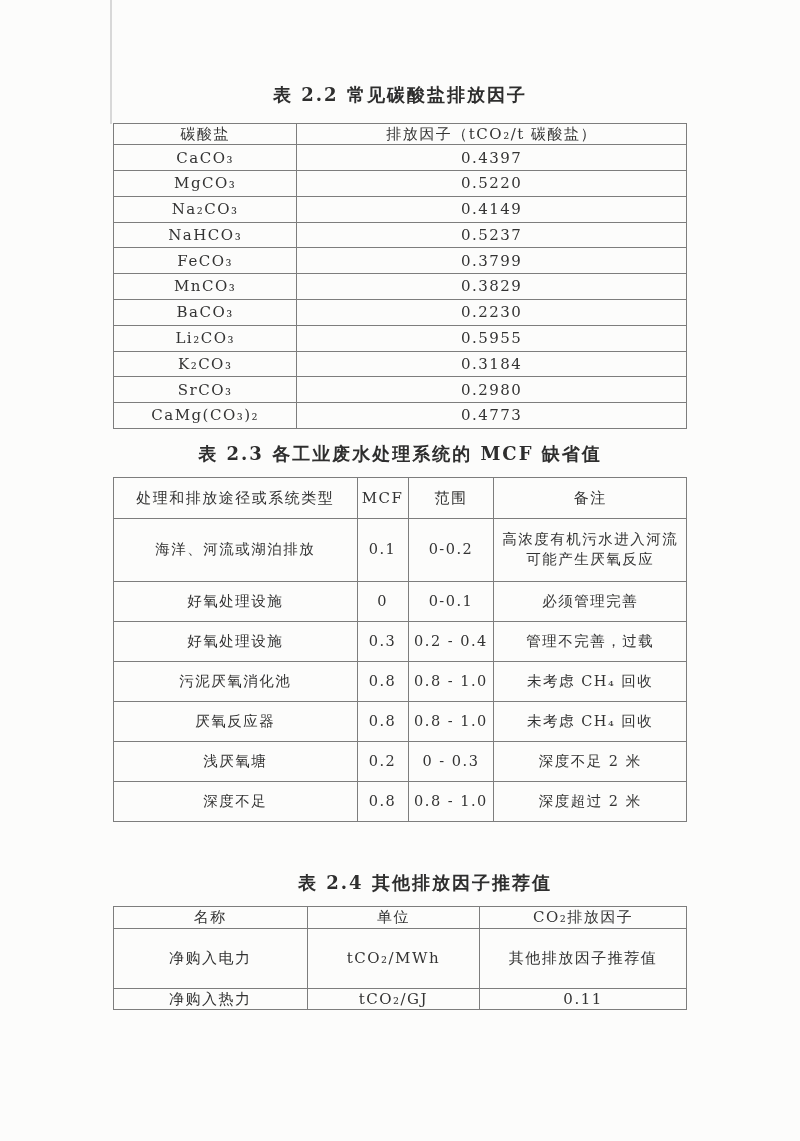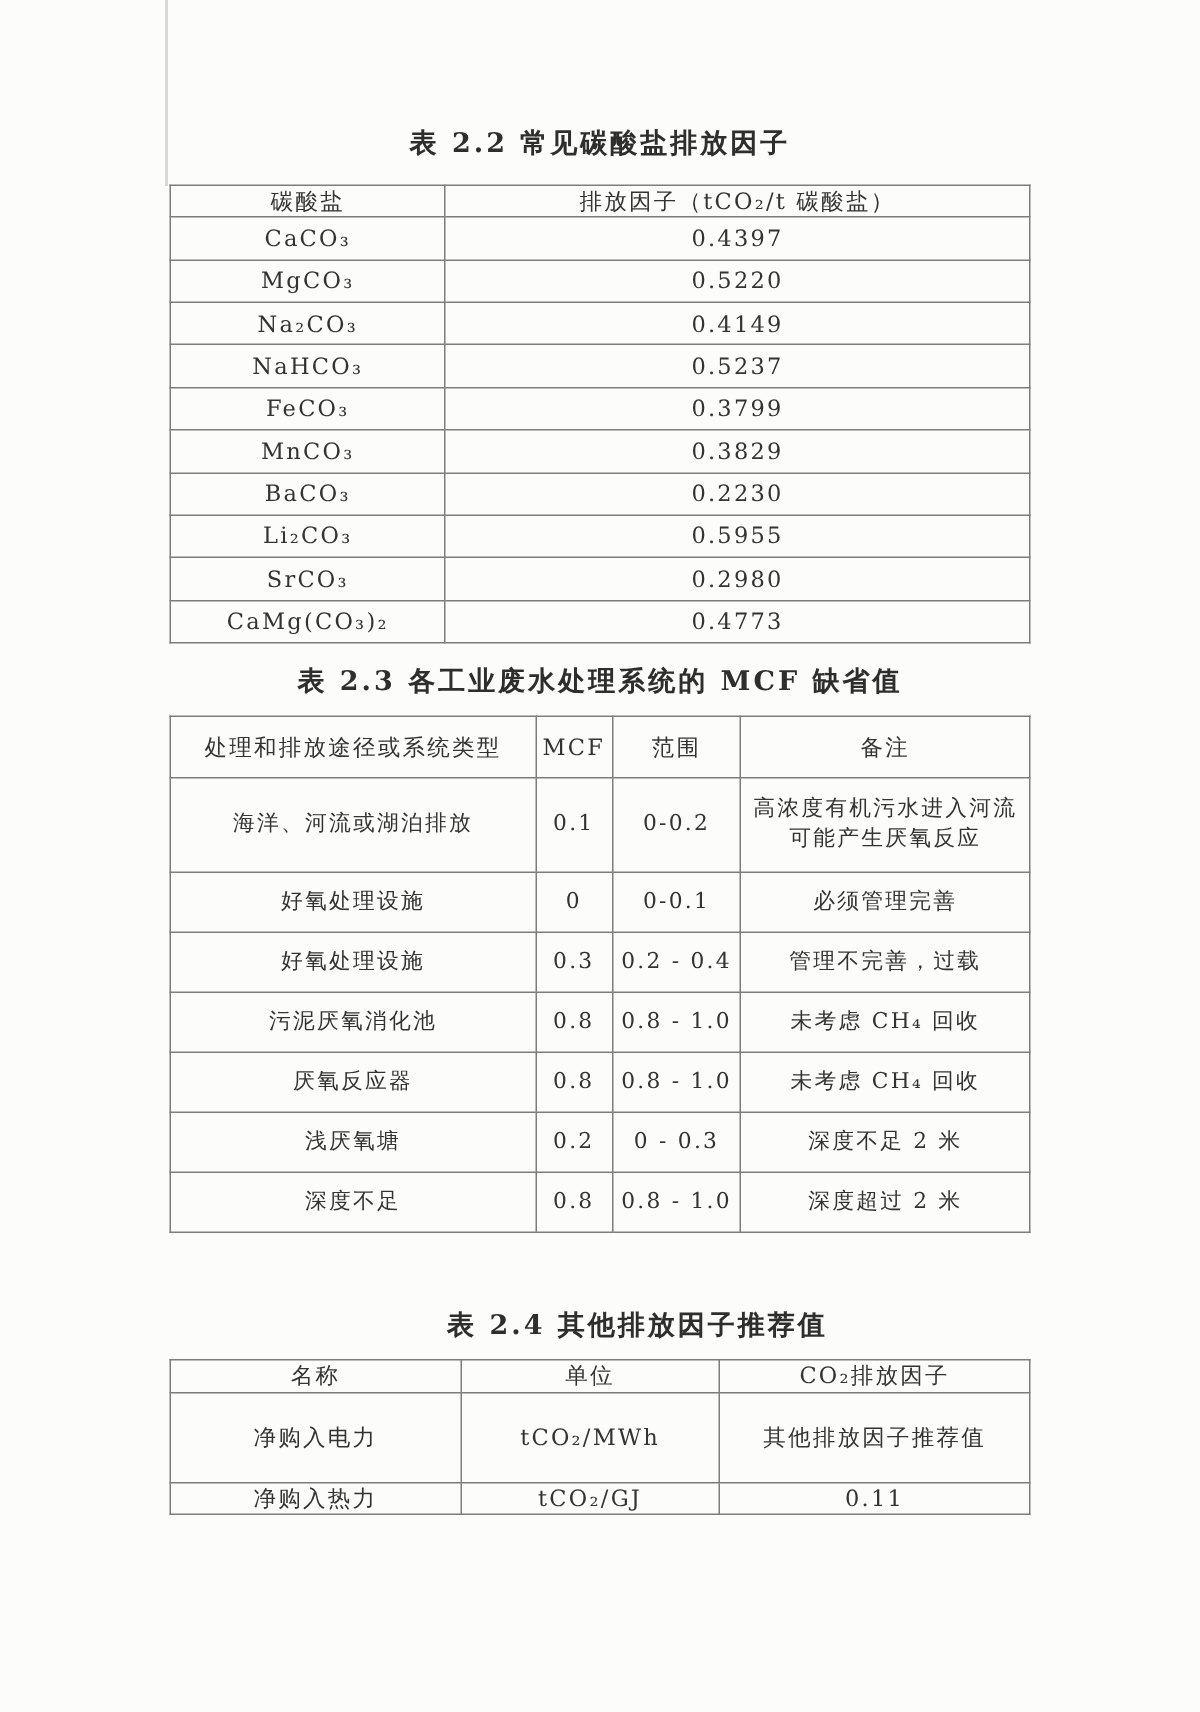--- a/index.html
+++ b/index.html
@@ -120,20 +120,24 @@
         </tr>
       <tr>
           <td>BaCO₃</td>
           <td>0.2230</td>
         </tr>
       <tr>
           <td>Li₂CO₃</td>
           <td>0.5955</td>
         </tr>
       <tr>
+          <td>K₂CO₃</td>
+          <td>0.3184</td>
+        </tr>
+      <tr>
           <td>SrCO₃</td>
           <td>0.2980</td>
         </tr>
       <tr>
           <td>CaMg(CO₃)₂</td>
           <td>0.4773</td>
         </tr>
     </tbody>
   </table>
 

